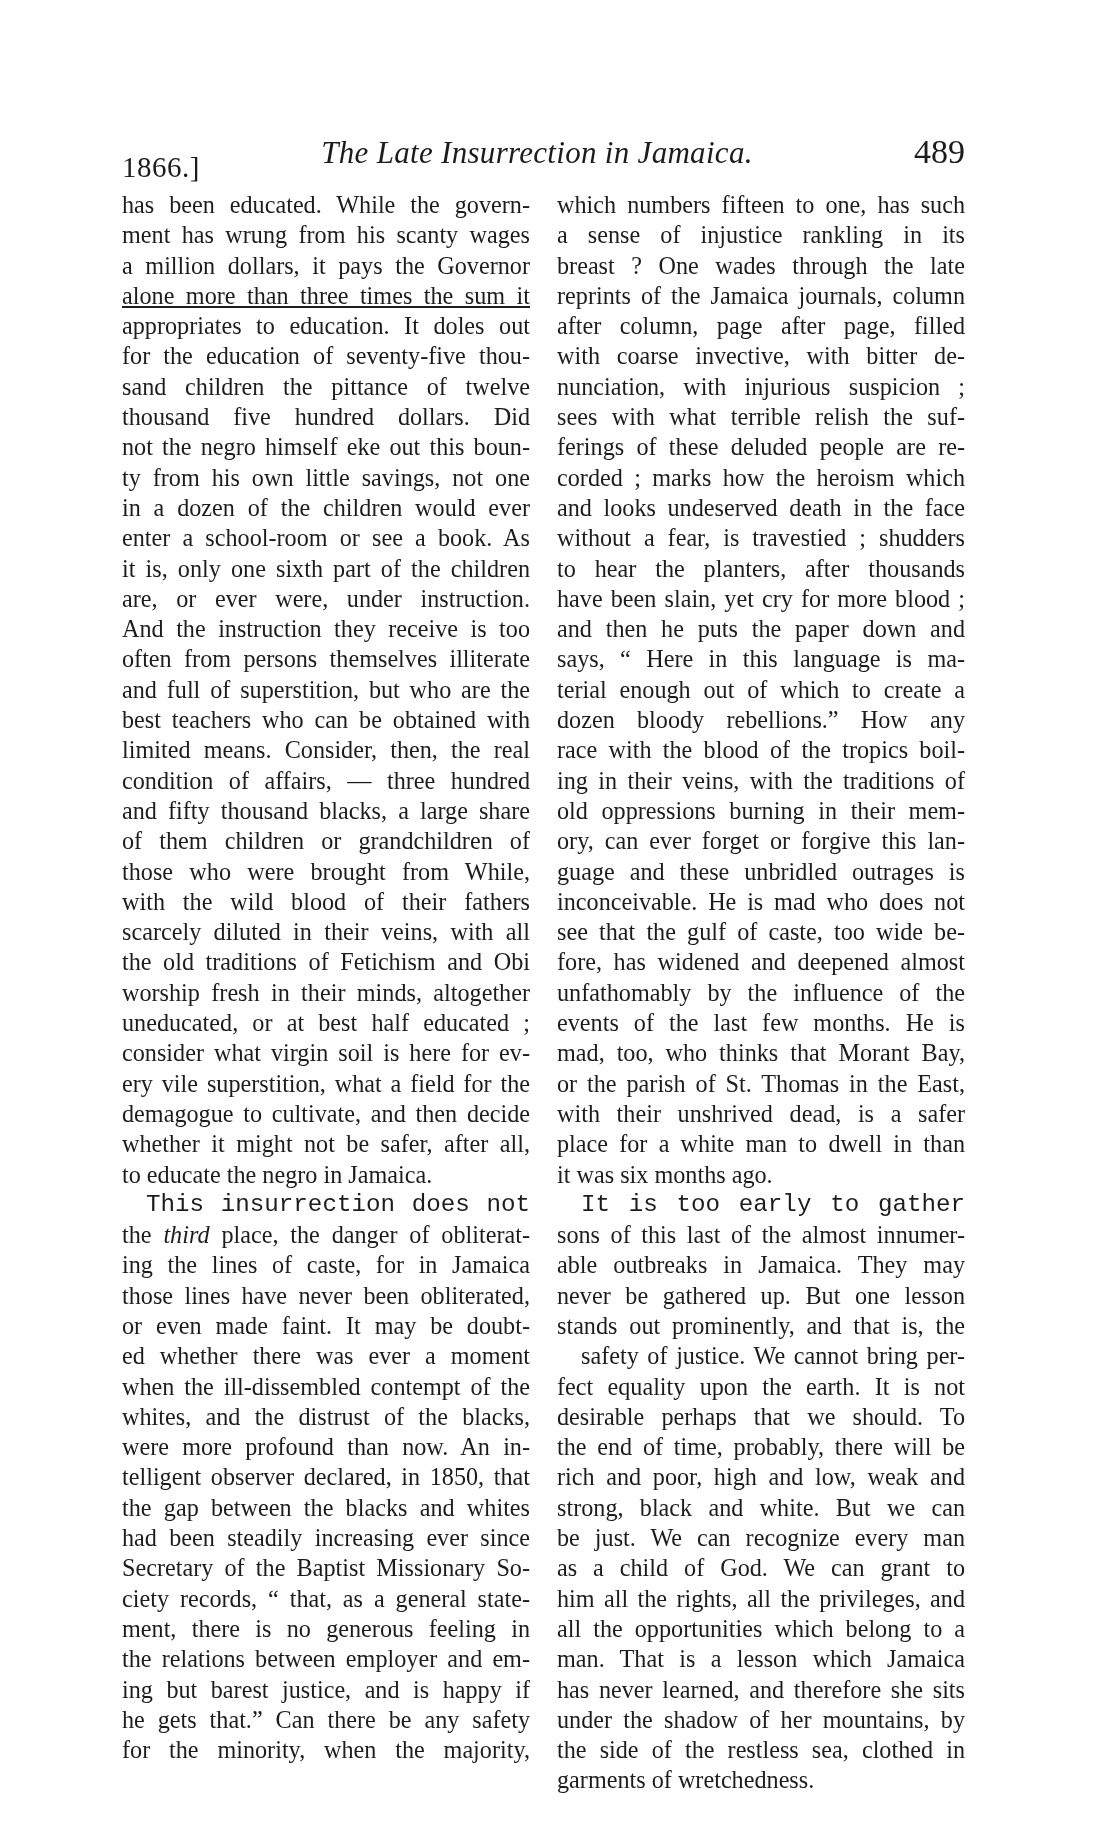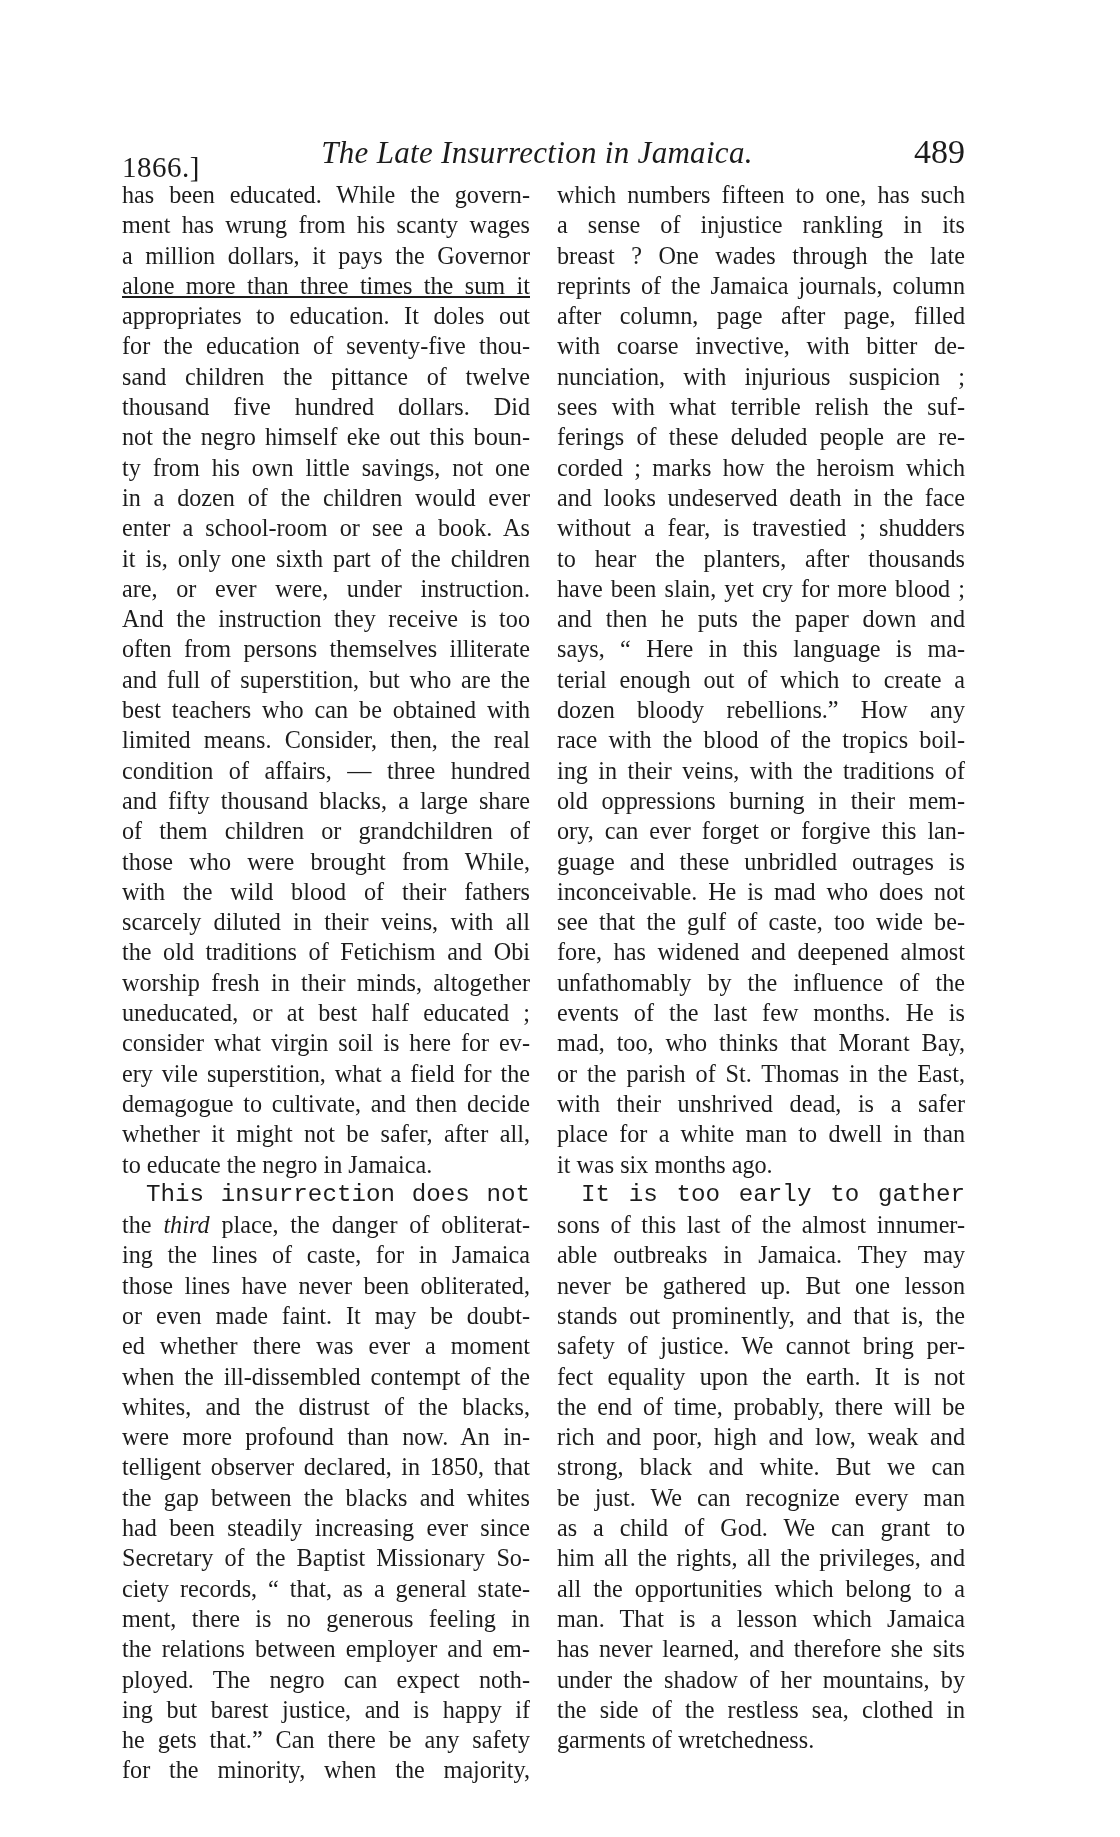--- a/index.html
+++ b/index.html
@@ -3,21 +3,21 @@
 <meta charset="utf-8">
 <style>
   html, body { margin: 0; padding: 0; background: #ffffff; }
   body { width: 1120px; height: 1837px; position: relative; overflow: hidden;
          font-family: "Liberation Serif", "DejaVu Serif", serif; color: #1c1c1c; }
   .header { position: absolute; top: 133px; left: 122px; width: 843px; height: 40px; }
   .hdr-year { position: absolute; left: 0; top: 18px; font-size: 29px; letter-spacing: 0.5px; }
   .hdr-title { position: absolute; left: 180px; width: 470px; top: 2px; text-align: center;
                font-size: 31px; font-style: italic; letter-spacing: 0.3px; }
   .hdr-page { position: absolute; right: 0; top: 0px; font-size: 34px; }
-  .col { position: absolute; top: 180px; width: 408px; font-size: 24.2px; line-height: 30.3px; }
+  .col { position: absolute; top: 190px; width: 408px; font-size: 24.2px; line-height: 30.3px; }
   .col-left { left: 122px; }
   .col-right { left: 557px; }
   .line { display: block; height: 30.3px; white-space: nowrap; text-align: justify;
           text-align-last: justify; overflow: visible; }
   .line.last { text-align-last: left; }
   .line.indent { padding-left: 24px; font-family: Liberation Mono, monospace; }
   .it { font-style: italic; }
 </style>
 </head>
 <body>
@@ -71,21 +71,20 @@
     <span class="line" style="white-space: normal; text-align-last: justify; height: 30.3px; overflow: hidden;">when the ill-dissembled contempt of the</span>
     <span class="line" style="white-space: normal; text-align-last: justify; height: 30.3px; overflow: hidden;">whites, and the distrust of the blacks,</span>
     <span class="line" style="white-space: normal; text-align-last: justify; height: 30.3px; overflow: hidden;">were more profound than now.  An in-</span>
     <span class="line" style="white-space: normal; text-align-last: justify; height: 30.3px; overflow: hidden;">telligent observer declared, in 1850, that</span>
     <span class="line" style="white-space: normal; text-align-last: justify; height: 30.3px; overflow: hidden;">the gap between the blacks and whites</span>
     <span class="line" style="white-space: normal; text-align-last: justify; height: 30.3px; overflow: hidden;">had been steadily increasing ever since</span>
     <span class="line" style="white-space: normal; text-align-last: justify; height: 30.3px; overflow: hidden;">Secretary of the Baptist Missionary So-</span>
     <span class="line" style="white-space: normal; text-align-last: justify; height: 30.3px; overflow: hidden;">ciety records, “ that, as a general state-</span>
     <span class="line" style="white-space: normal; text-align-last: justify; height: 30.3px; overflow: hidden;">ment, there is no generous feeling in</span>
     <span class="line" style="white-space: normal; text-align-last: justify; height: 30.3px; overflow: hidden;">the relations between employer and em-</span>
-    <span class="line" style="white-space: normal; text-align-last: justify; height: 30.3px; overflow: hidden;">ployed.  The negro can expect noth-</span>
     <span class="line" style="white-space: normal; text-align-last: justify; height: 30.3px; overflow: hidden;">ing but barest justice, and is happy if</span>
     <span class="line" style="white-space: normal; text-align-last: justify; height: 30.3px; overflow: hidden;">he gets that.”  Can there be any safety</span>
     <span class="line" style="white-space: normal; text-align-last: justify; height: 30.3px; overflow: hidden;">for the minority, when the majority,</span>
   </div>
 <div class="col col-right" id="col-right">
     <span class="line" style="white-space: normal; text-align-last: justify; height: 30.3px; overflow: hidden;">which numbers fifteen to one, has such</span>
     <span class="line" style="white-space: normal; text-align-last: justify; height: 30.3px; overflow: hidden;">a sense of injustice rankling in its</span>
     <span class="line" style="white-space: normal; text-align-last: justify; height: 30.3px; overflow: hidden;">breast ?  One wades through the late</span>
     <span class="line" style="white-space: normal; text-align-last: justify; height: 30.3px; overflow: hidden;">reprints of the Jamaica journals, column</span>
     <span class="line" style="white-space: normal; text-align-last: justify; height: 30.3px; overflow: hidden;">after column, page after page, filled</span>
@@ -115,22 +114,23 @@
     <span class="line" style="white-space: normal; text-align-last: justify; height: 30.3px; overflow: hidden;">mad, too, who thinks that Morant Bay,</span>
     <span class="line" style="white-space: normal; text-align-last: justify; height: 30.3px; overflow: hidden;">or the parish of St. Thomas in the East,</span>
     <span class="line" style="white-space: normal; text-align-last: justify; height: 30.3px; overflow: hidden;">with their unshrived dead, is a safer</span>
     <span class="line" style="white-space: normal; text-align-last: justify; height: 30.3px; overflow: hidden;">place for a white man to dwell in than</span>
     <span class="line last" style="white-space: normal; text-align-last: left; height: 30.3px; overflow: hidden;">it was six months ago.</span>
     <span class="line indent" style="white-space: normal; text-align-last: justify; height: 30.3px; overflow: hidden;">It is too early to gather up all the les-</span>
     <span class="line" style="white-space: normal; text-align-last: justify; height: 30.3px; overflow: hidden;">sons of this last of the almost innumer-</span>
     <span class="line" style="white-space: normal; text-align-last: justify; height: 30.3px; overflow: hidden;">able outbreaks in Jamaica.  They may</span>
     <span class="line" style="white-space: normal; text-align-last: justify; height: 30.3px; overflow: hidden;">never be gathered up.  But one lesson</span>
     <span class="line" style="white-space: normal; text-align-last: justify; height: 30.3px; overflow: hidden;">stands out prominently, and that is, the</span>
-    <span class="line" style="white-space: normal; text-align-last: justify; height: 30.3px; overflow: hidden;">safety of justice.  We cannot bring per-</span>
+    <span class="line" style="white-space: normal; text-align-last: justify; height: 30.3px; overflow: hidden; margin-left: 24px;">safety of justice.  We cannot bring per-</span>
     <span class="line" style="white-space: normal; text-align-last: justify; height: 30.3px; overflow: hidden;">fect equality upon the earth.  It is not</span>
+    <span class="line" style="white-space: normal; text-align-last: justify; height: 30.3px; overflow: hidden;">desirable perhaps that we should.  To</span>
     <span class="line" style="white-space: normal; text-align-last: justify; height: 30.3px; overflow: hidden;">the end of time, probably, there will be</span>
     <span class="line" style="white-space: normal; text-align-last: justify; height: 30.3px; overflow: hidden;">rich and poor, high and low, weak and</span>
     <span class="line" style="white-space: normal; text-align-last: justify; height: 30.3px; overflow: hidden;">strong, black and white.  But we can</span>
     <span class="line" style="white-space: normal; text-align-last: justify; height: 30.3px; overflow: hidden;">be just.  We can recognize every man</span>
     <span class="line" style="white-space: normal; text-align-last: justify; height: 30.3px; overflow: hidden;">as a child of God.  We can grant to</span>
     <span class="line" style="white-space: normal; text-align-last: justify; height: 30.3px; overflow: hidden;">him all the rights, all the privileges, and</span>
     <span class="line" style="white-space: normal; text-align-last: justify; height: 30.3px; overflow: hidden;">all the opportunities which belong to a</span>
     <span class="line" style="white-space: normal; text-align-last: justify; height: 30.3px; overflow: hidden;">man.  That is a lesson which Jamaica</span>
     <span class="line" style="white-space: normal; text-align-last: justify; height: 30.3px; overflow: hidden;">has never learned, and therefore she sits</span>
     <span class="line" style="white-space: normal; text-align-last: justify; height: 30.3px; overflow: hidden;">under the shadow of her mountains, by</span>

